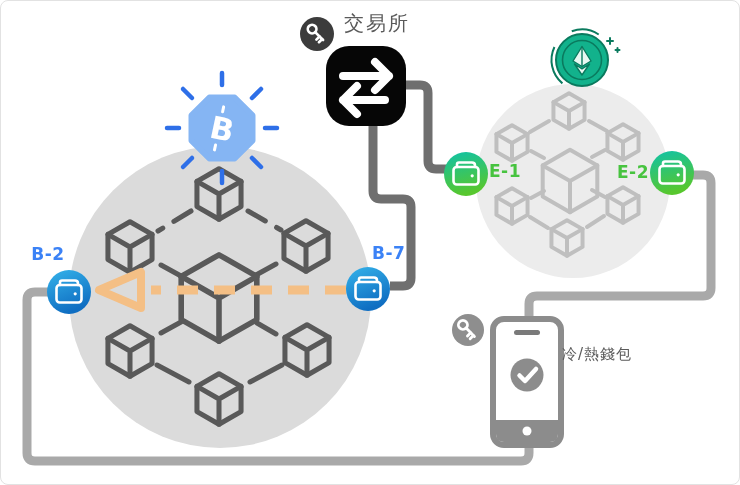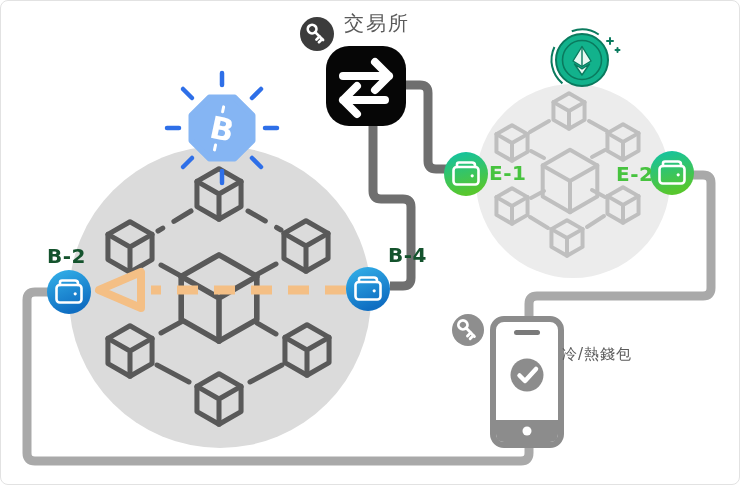--- a/index.html
+++ b/index.html
@@ -4,22 +4,22 @@
 <style>
   html,body{margin:0;padding:0;background:#ffffff;}
   body{font-family:"DejaVu Sans","Liberation Sans",sans-serif;}
   .canvas{
     position:relative;width:740px;height:485px;box-sizing:border-box;
     background:#ffffff;border:1px solid #e2e2e2;border-radius:8px;overflow:hidden;
   }
   .art{position:absolute;left:0;top:0;}
   .lbl{position:absolute;z-index:5;line-height:1.1;white-space:nowrap;}
   .lbl-gray{color:#5a5a5a;font-size:20px;letter-spacing:2px;}
-  .lbl-wallet{font-weight:bold;font-size:20px;text-align:center;letter-spacing:0.5px;}
-  .lbl-blue{color:#14532d;margin-left:16px;}
+  .lbl-wallet{font-weight:bold;font-size:17px;text-align:center;letter-spacing:0.5px;}
+  .lbl-blue{color:#3b82f6;}
   .lbl-green{color:#47c33f;}
   #exchange-label{left:343px;top:11px;}
   #coldhot-label{left:561px;top:345px;font-size:15px;letter-spacing:1px;}
   #b1-label{left:371px;top:243px;width:32px;}
   #b2-label{left:30px;top:244px;width:34px;}
   #e1-label{left:488px;top:161px;width:32px;}
   #e2-label{left:615px;top:162px;width:34px;}
 </style>
 </head>
 <body>
@@ -178,17 +178,17 @@
       </g>
     </g>
     <g>
       <circle cx="467" cy="329" r="16" fill="#8E8E8E"></circle>
       <use href="#key-glyph" transform="translate(466,328) rotate(45) scale(1.05)"></use>
     </g>
   </svg>
 
   <div class="lbl lbl-gray" id="exchange-label">交易所</div>
   <div class="lbl lbl-gray" id="coldhot-label">冷/熱錢包</div>
-  <div class="lbl lbl-wallet lbl-blue" id="b1-label">B-4</div>
+  <div class="lbl lbl-wallet lbl-blue" id="b1-label">B-7</div>
   <div class="lbl lbl-wallet lbl-blue" id="b2-label">B-2</div>
   <div class="lbl lbl-wallet lbl-green" id="e1-label">E-1</div>
   <div class="lbl lbl-wallet lbl-green" id="e2-label">E-2</div>
 </div>
 
 </body></html>

